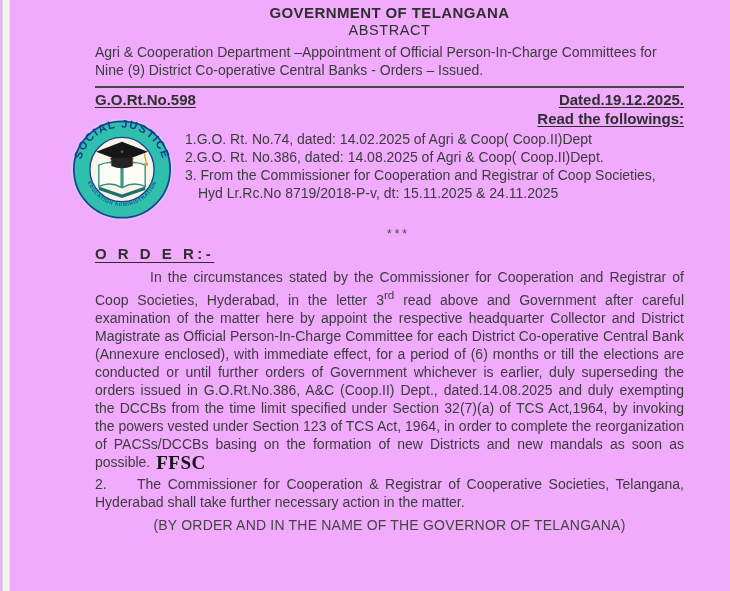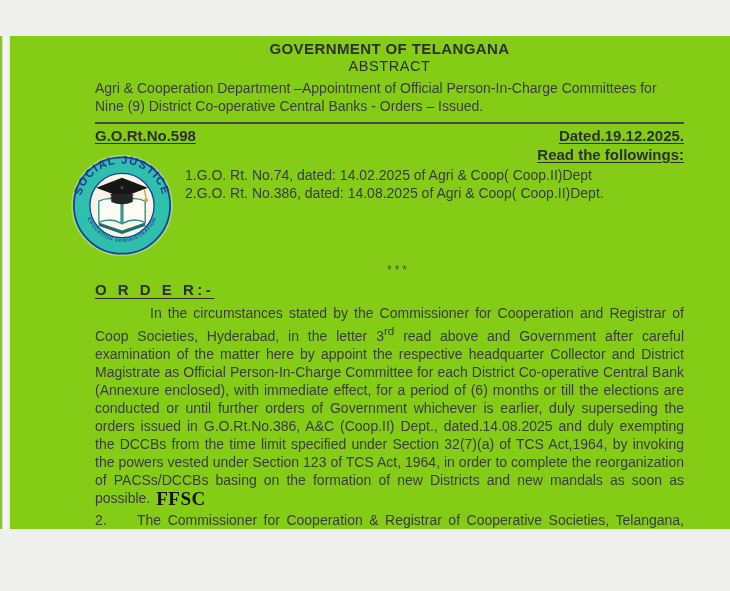--- a/index.html
+++ b/index.html
@@ -1,24 +1,23 @@
 <!DOCTYPE html>
 <html><head>
 <meta charset="utf-8">
 <style>
   html,body{margin:0;padding:0;background:#efefed;}
   .page{
     position:relative;
-    width:730px;height:493px;
-    background:#84cc16;
+    width:730px;height:591px;
+    background:#f0abfc;
     overflow:hidden;
     font-family:"Liberation Sans","DejaVu Sans",sans-serif;
     color:#3c3c3c;
     box-sizing:border-box;
-    margin-top:36px;
   }
   .scan-edge{
     position:absolute;left:2px;top:0;bottom:0;width:6px;
     border-left:1px solid #d7d7d4;border-right:1px solid #e6e6e2;
     background:#f3f3f0;
   }
   .content{
     position:relative;
     padding:4px 46px 0 95px;
     box-sizing:border-box;
@@ -134,26 +133,28 @@
           <path d="M48,47 L72,47 L72,56 Q60,61 48,56 Z" fill="#242424"></path>
           <circle cx="60" cy="40" r="1.6" fill="#555"></circle>
           <polyline points="85,42 87,52" fill="none" stroke-width="1.5" stroke="#caa53a"></polyline>
           <circle cx="87" cy="54" r="2.2" fill="#caa53a"></circle>
         </g>
       </svg>
 
       <div class="refs">
         <div class="ref-item">1.G.O. Rt. No.74, dated: 14.02.2025 of Agri &amp; Coop( Coop.II)Dept</div>
         <div class="ref-item">2.G.O. Rt. No.386, dated: 14.08.2025 of Agri &amp; Coop( Coop.II)Dept.</div>
+        <div class="ref-item">3. From the Commissioner for Cooperation and Registrar of Coop Societies, Hyd Lr.Rc.No 8719/2018-P-v, dt: 15.11.2025 &amp; 24.11.2025</div>
       </div>
     </div>
 
     <div class="stars">***</div>
 
     <div class="order-heading">O R D E R:-</div>
 
     <p class="para1"><span>In the circumstances stated by the Commissioner for Cooperation and Registrar of Coop Societies, Hyderabad, in the letter 3</span><sup>rd</sup><span> read above and Government after careful examination of the matter here by appoint the respective headquarter Collector and District Magistrate as Official Person-In-Charge Committee for each District Co-operative Central Bank (Annexure enclosed), with immediate effect, for a period of (6) months or till the elections are conducted or until further orders of Government whichever is earlier, duly superseding the orders issued in G.O.Rt.No.386, A&amp;C (Coop.II) Dept., dated.14.08.2025 and duly exempting the DCCBs from the time limit specified under Section 32(7)(a) of TCS Act,1964, by invoking the powers vested under Section 123 of TCS Act, 1964, in order to complete the reorganization of PACSs/DCCBs basing on the formation of new Districts and new mandals as soon as possible.</span><span class="ffsc">FFSC</span></p>
 
     <p class="para2"><span class="para2-num">2.</span><span>The Commissioner for Cooperation &amp; Registrar of Cooperative Societies, Telangana, Hyderabad shall take further necessary action in the matter.</span></p>
 
+    <div class="footer-line">(BY ORDER AND IN THE NAME OF THE GOVERNOR OF TELANGANA)</div>
 
   </div>
 </div>
 
 </body></html>

